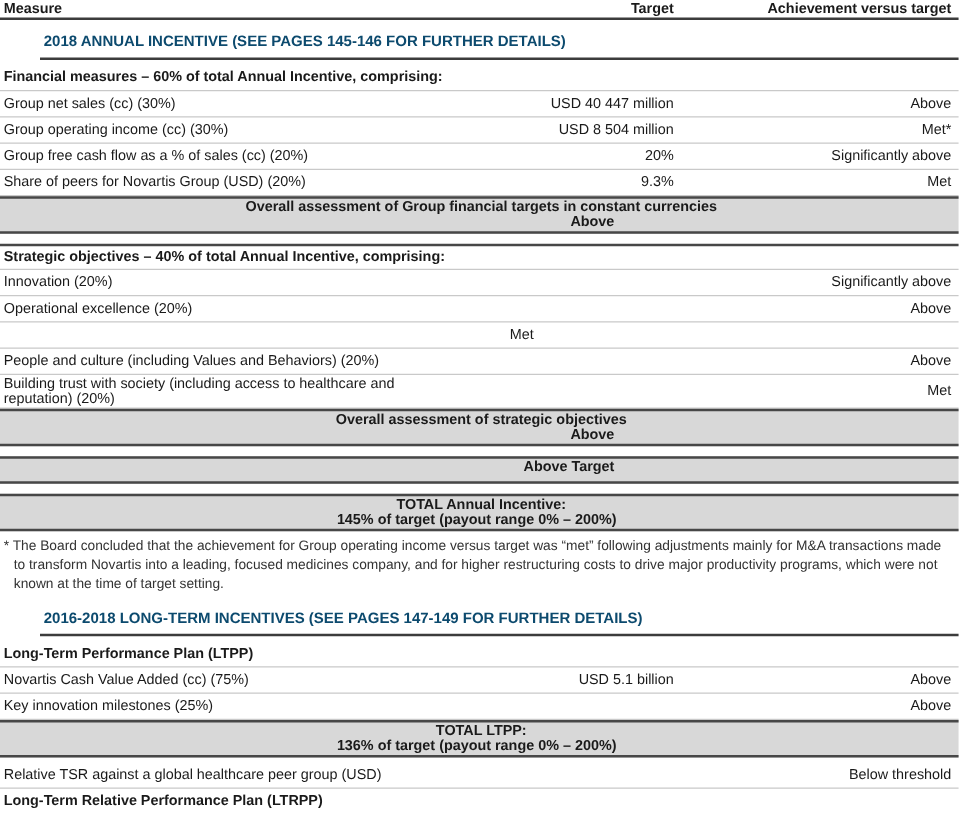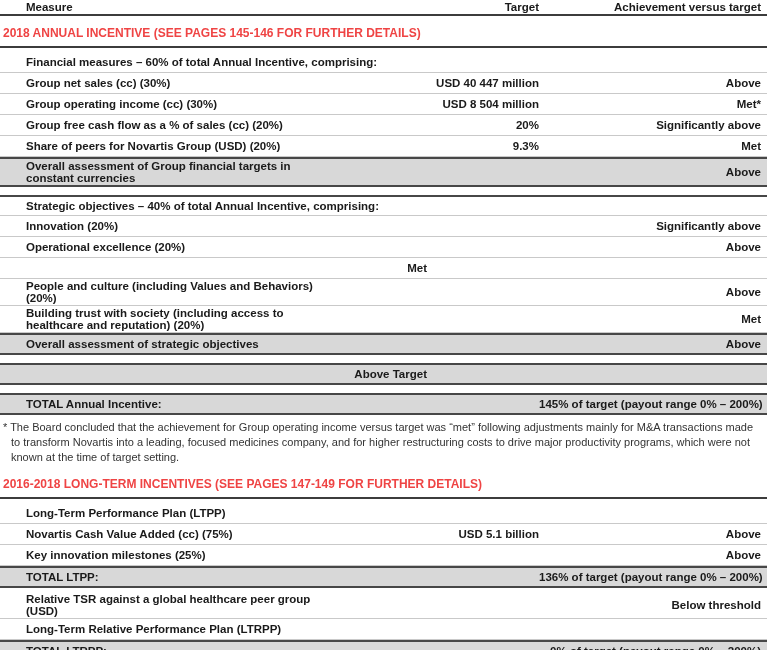--- a/index.html
+++ b/index.html
@@ -10,40 +10,41 @@
     font-size:11.5px;
     color:#1a1a1a;
   }
   .row{
     display:flex;
     align-items:center;
     min-height:21px;
     padding:1px 0;
     border-bottom:1px solid #c9c9c9;
     box-sizing:border-box;
-    font-weight:bold;
-  }
-  .cell-measure{flex:1;text-align:left;padding-left:3px;margin-left:23px;}
+  }
+  .cell-measure{flex:1;text-align:left;padding-left:3px;}
   .cell-target{width:205px;text-align:right;white-space:nowrap;}
   .cell-achv{width:222px;text-align:right;padding-right:6px;white-space:nowrap;}
   .hdr-row{font-weight:bold;border-bottom:2px solid #3c3c3c;min-height:15px;}
   .section-title{
-    color:#ef4444;
+    color:#0c4a6e;
     font-weight:bold;
     font-size:12px;
     padding:6px 0 6px 3px;
     border-bottom:2px solid #3c3c3c;
+    margin-left:32px;
   }
   .bold-row{font-weight:bold;}
   .gray-row{
     background:#d8d8d8;
     font-weight:bold;
     border-top:2px solid #474747;
     border-bottom:2px solid #474747;
     min-height:22px;
+    flex-direction:column;
   }
   .dark-top{border-top:2px solid #474747;justify-content:flex-end;}
   .gap{height:8px;}
   .gap-sm{height:4px;}
   .footnote{
     font-size:11px;
     color:#333333;
     line-height:1.35;
     padding:5px 10px 6px 11px;
     text-indent:-8px;

